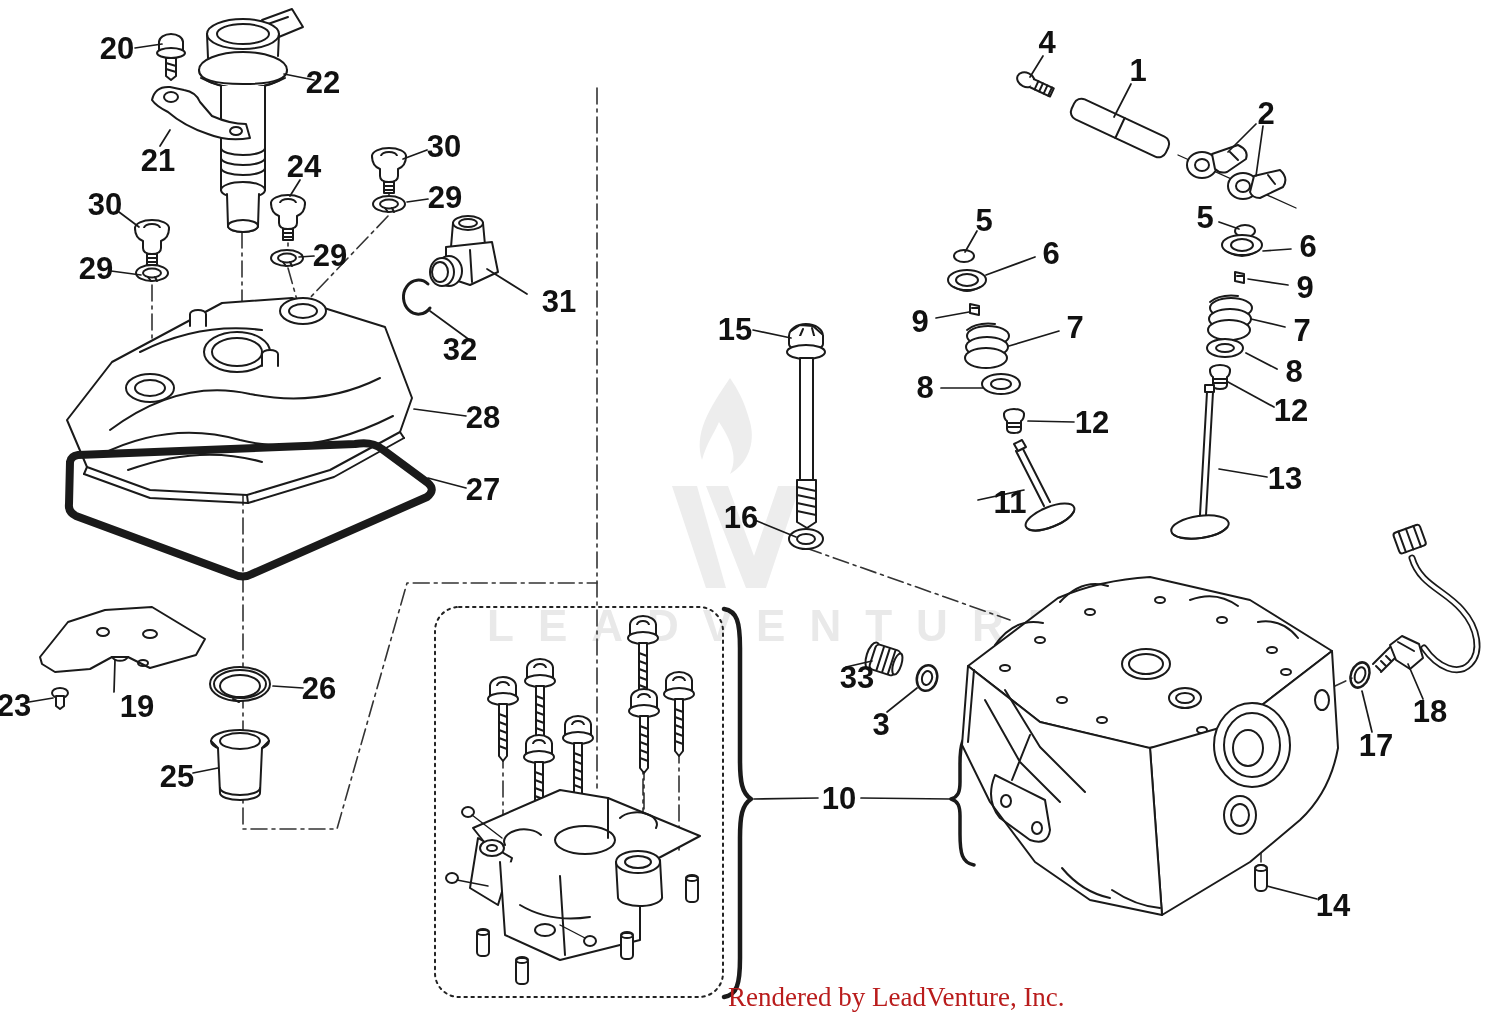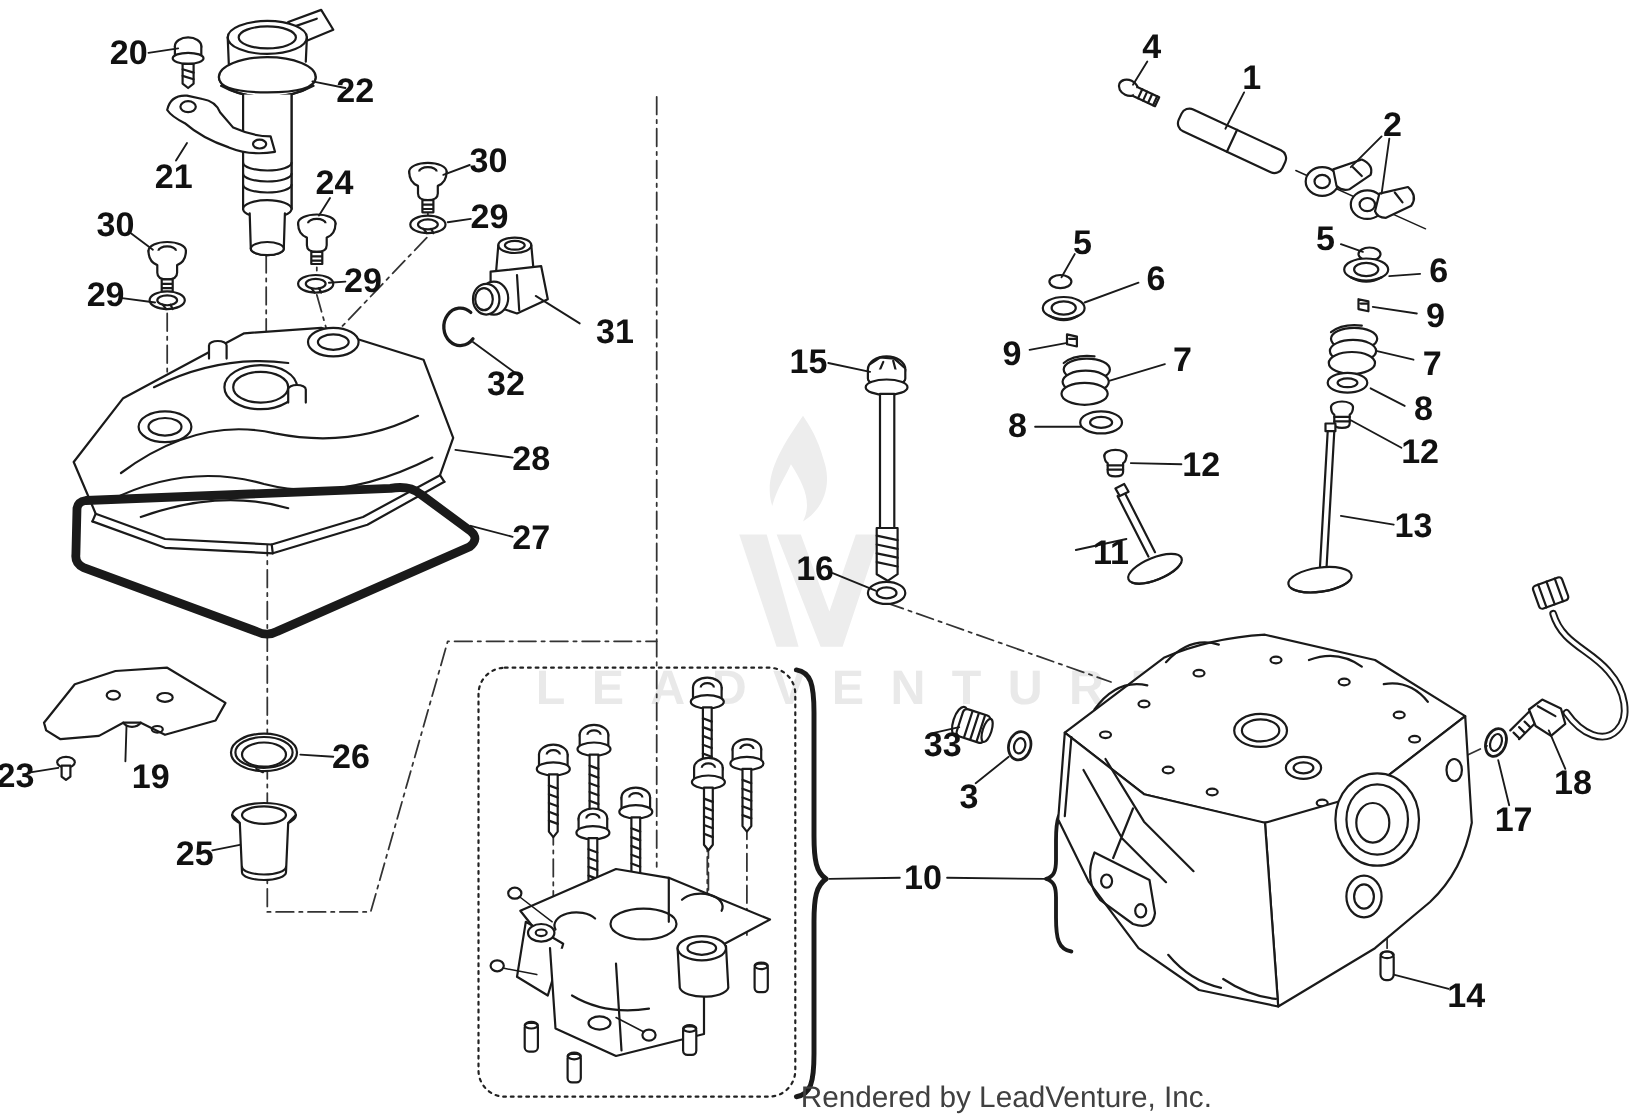--- a/index.html
+++ b/index.html
@@ -5,22 +5,22 @@
   html,body{margin:0;padding:0;background:#fff;}
   .stage{position:relative;width:1500px;height:1018px;background:#fff;overflow:hidden;
          font-family:"Liberation Sans",sans-serif;}
   .watermark-text{position:absolute;left:487px;top:601px;font-size:44px;font-weight:700;
          letter-spacing:24px;color:#e9e9e9;white-space:nowrap;z-index:1;user-select:none;}
   .watermark-logo{position:absolute;left:650px;top:368px;z-index:1;}
   svg.art{position:absolute;left:0;top:0;z-index:2;}
   .callout-layer{position:absolute;left:0;top:0;width:100%;height:100%;z-index:3;pointer-events:none;}
   .part-label{position:absolute;transform:translate(-50%,-50%);font-size:31px;font-weight:700;
          color:#111;line-height:1;white-space:nowrap;}
-  .footer-text{position:absolute;left:728px;top:982px;font-size:27px;color:#404040;z-index:4;
-         font-family:Liberation Sans, sans-serif;}
+  .footer-text{position:absolute;left:728px;top:982px;font-size:27px;color:#b91c1c;z-index:4;
+         font-family:Liberation Serif, serif;}
 </style>
 </head>
 <body>
 
 <div class="stage">
 
   <div class="watermark-text">LEADVENTURE</div>
   <svg class="watermark-logo" width="160" height="240" viewBox="0 0 160 240">
     <g fill="#ededed">
       <path d="M80 10 C58 42 44 66 52 92 C57 74 64 66 69 54 C82 74 88 90 80 106 C97 96 106 76 100 54 C94 32 88 22 80 10 Z"></path>

